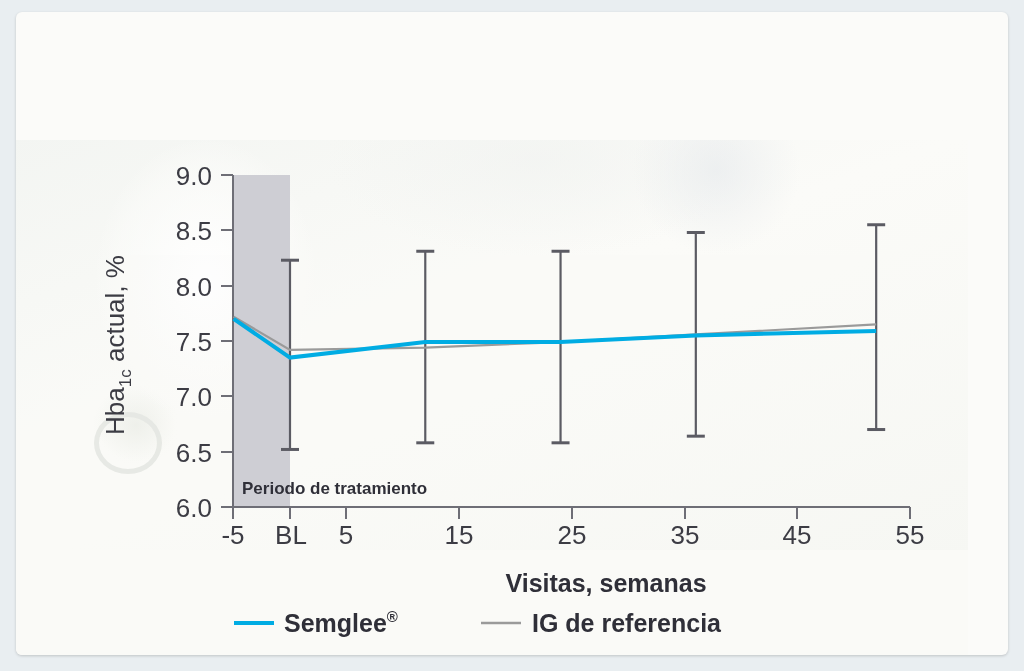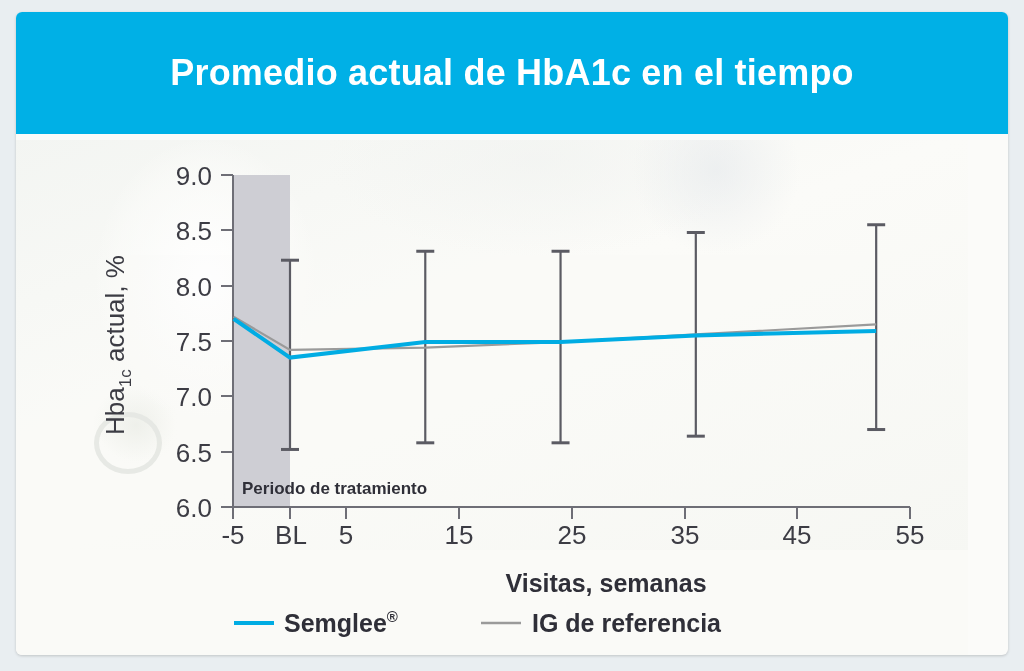--- a/index.html
+++ b/index.html
@@ -113,23 +113,20 @@
     font-family: "Liberation Sans", sans-serif;
   }
   .sub-text { font-size: 17px; }
   .sup-text { font-size: 15px; }
 </style>
 </head>
 <body>
 
 <div id="card">
 
-  <div id="title-bar">
-    <div id="title-text">Promedio actual de HbA1c en el tiempo</div>
-  </div>
 
   <div id="chart-area">
     <div id="watermark"></div>
     <div id="watermark-ring"></div>
 
     <svg id="plot-svg" width="992" height="515" viewBox="0 0 992 515">
 
       <rect id="treatment-band" x="217.63636363636363" y="35" width="56.363636363636374" height="332" fill="#cbcbd2" opacity="0.95"></rect>
 
       <line x1="217" y1="35" x2="217" y2="367" stroke="#6e6e76" stroke-width="2"></line>

